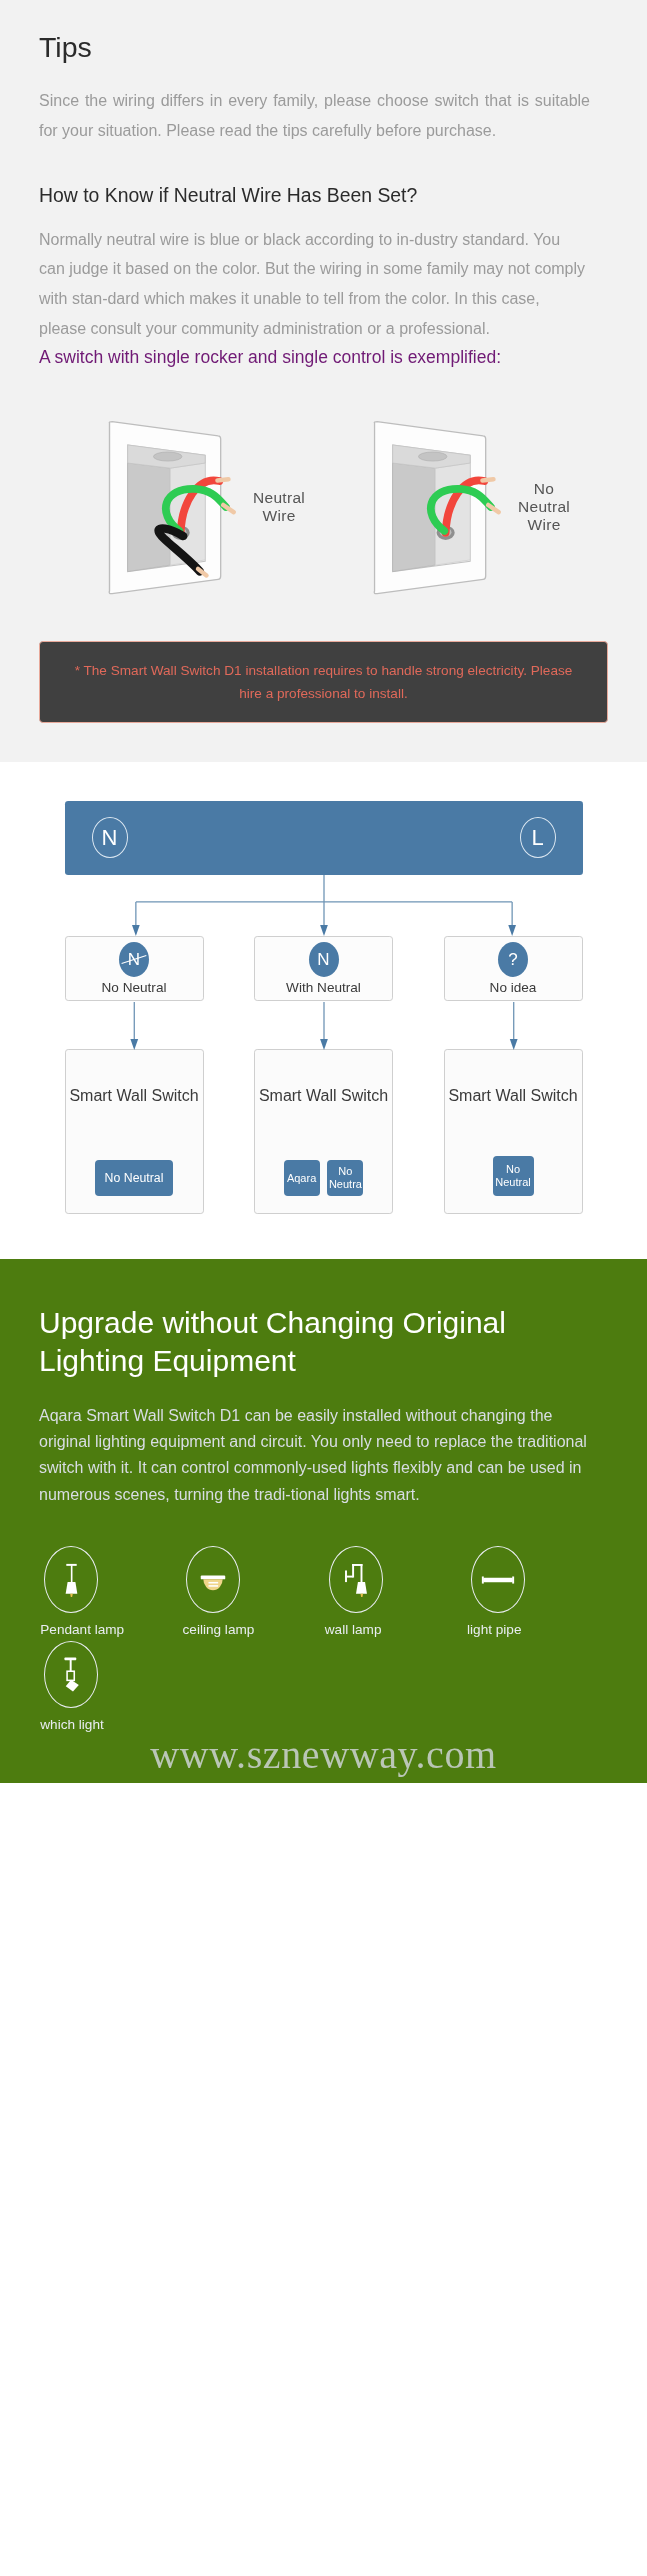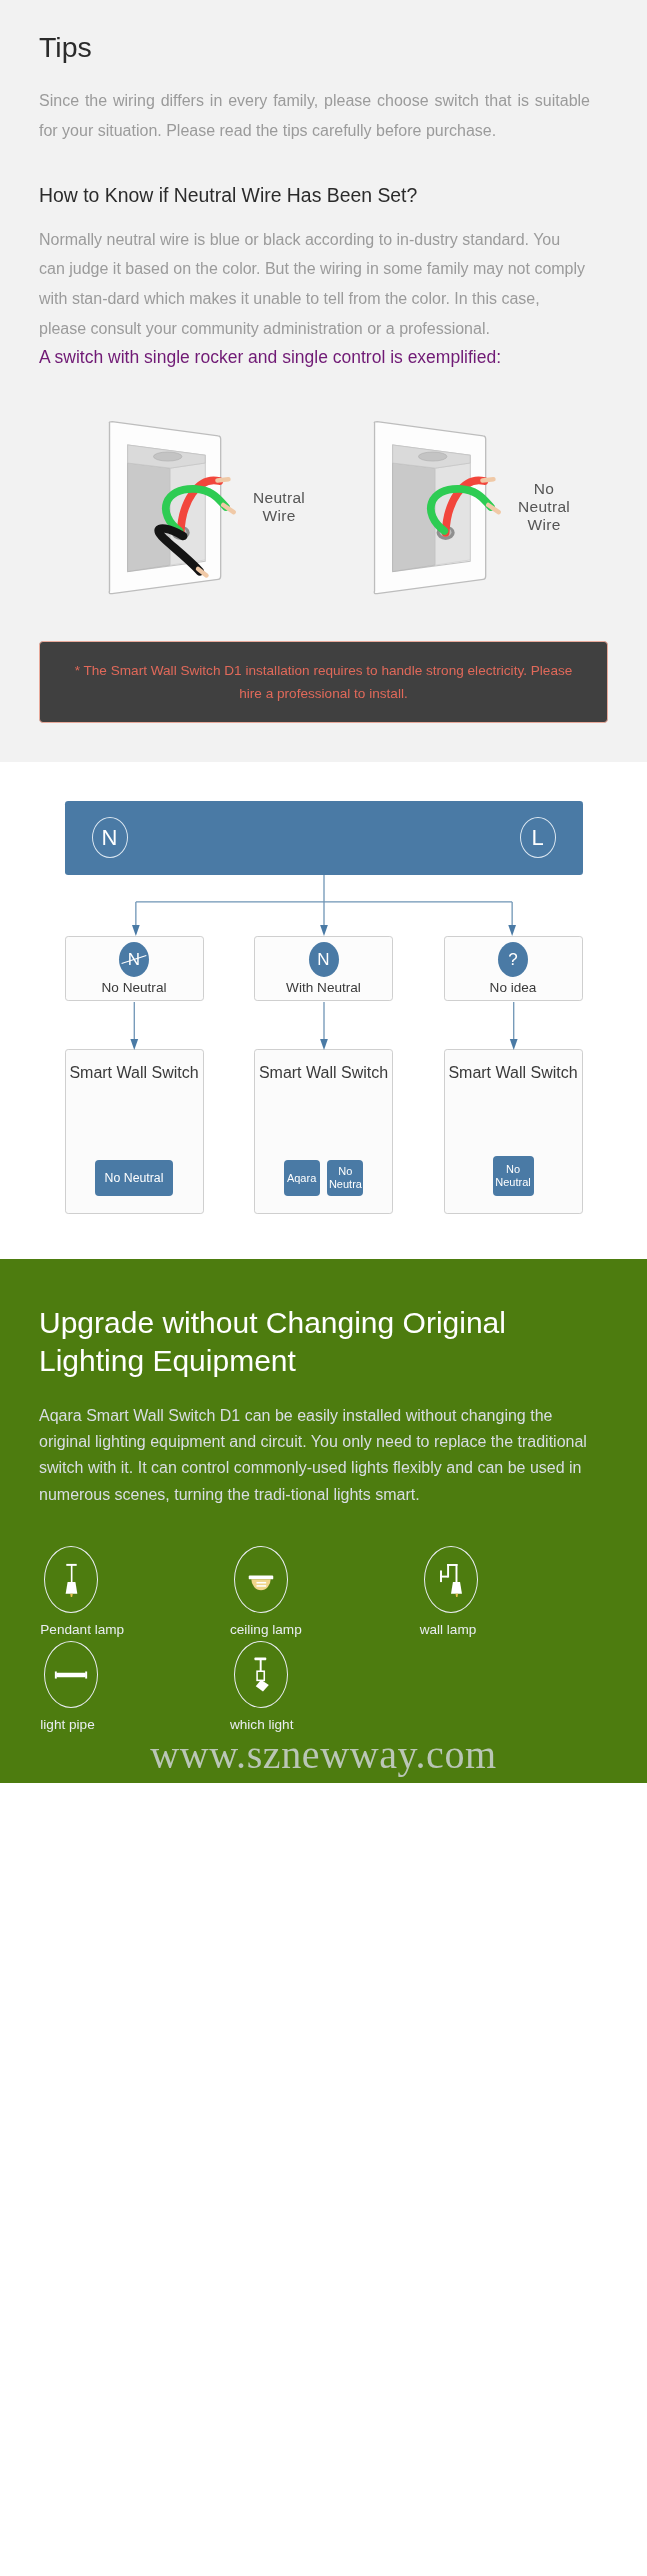--- a/index.html
+++ b/index.html
@@ -165,21 +165,21 @@
   .mid-label { font-size: 13.6px; color: #3a3a3a; }
 
   .row-bottom { display: flex; justify-content: space-between; margin-top: 48px; }
   .bot-box {
     width: 139px; height: 165px;
     border: 0.6px solid #cfcfcf;
     border-radius: 3.2px;
     background: #fbfbfb;
     display: flex; flex-direction: column;
     align-items: center;
-    padding-top: 12px;
+    padding-top: 35px;
   }
   .bot-title {
     font-size: 16px; color: #3a3a3a;
     text-align: center; line-height: 1.35;
   }
   .chip-row { display: flex; gap: 7.8px; margin-top: auto; margin-bottom: 17px; }
   .chip {
     background: #4a7aa5;
     color: #ffffff;
     border-radius: 3.9px;
@@ -211,21 +211,21 @@
   .dark-body {
     color: #d8dde3;
     font-size: 16px;
     line-height: 1.65;
     margin-top: 22px;
     max-width: 569px;
   }
 
   .lamp-grid {
     display: grid;
-    grid-template-columns: repeat(3, 1fr);
+    grid-template-columns: repeat(4, 1fr);
     row-gap: 3.9px;
     margin-top: 38px;
     text-align: right;
   }
   .lamp-cell { display: flex; flex-direction: column; align-items: flex-start; }
   .lamp-circle {
     width: 54px; height: 67px;
     border: 1px solid #e9edf2;
     border-radius: 50%;
     display: flex; align-items: center; justify-content: center;

